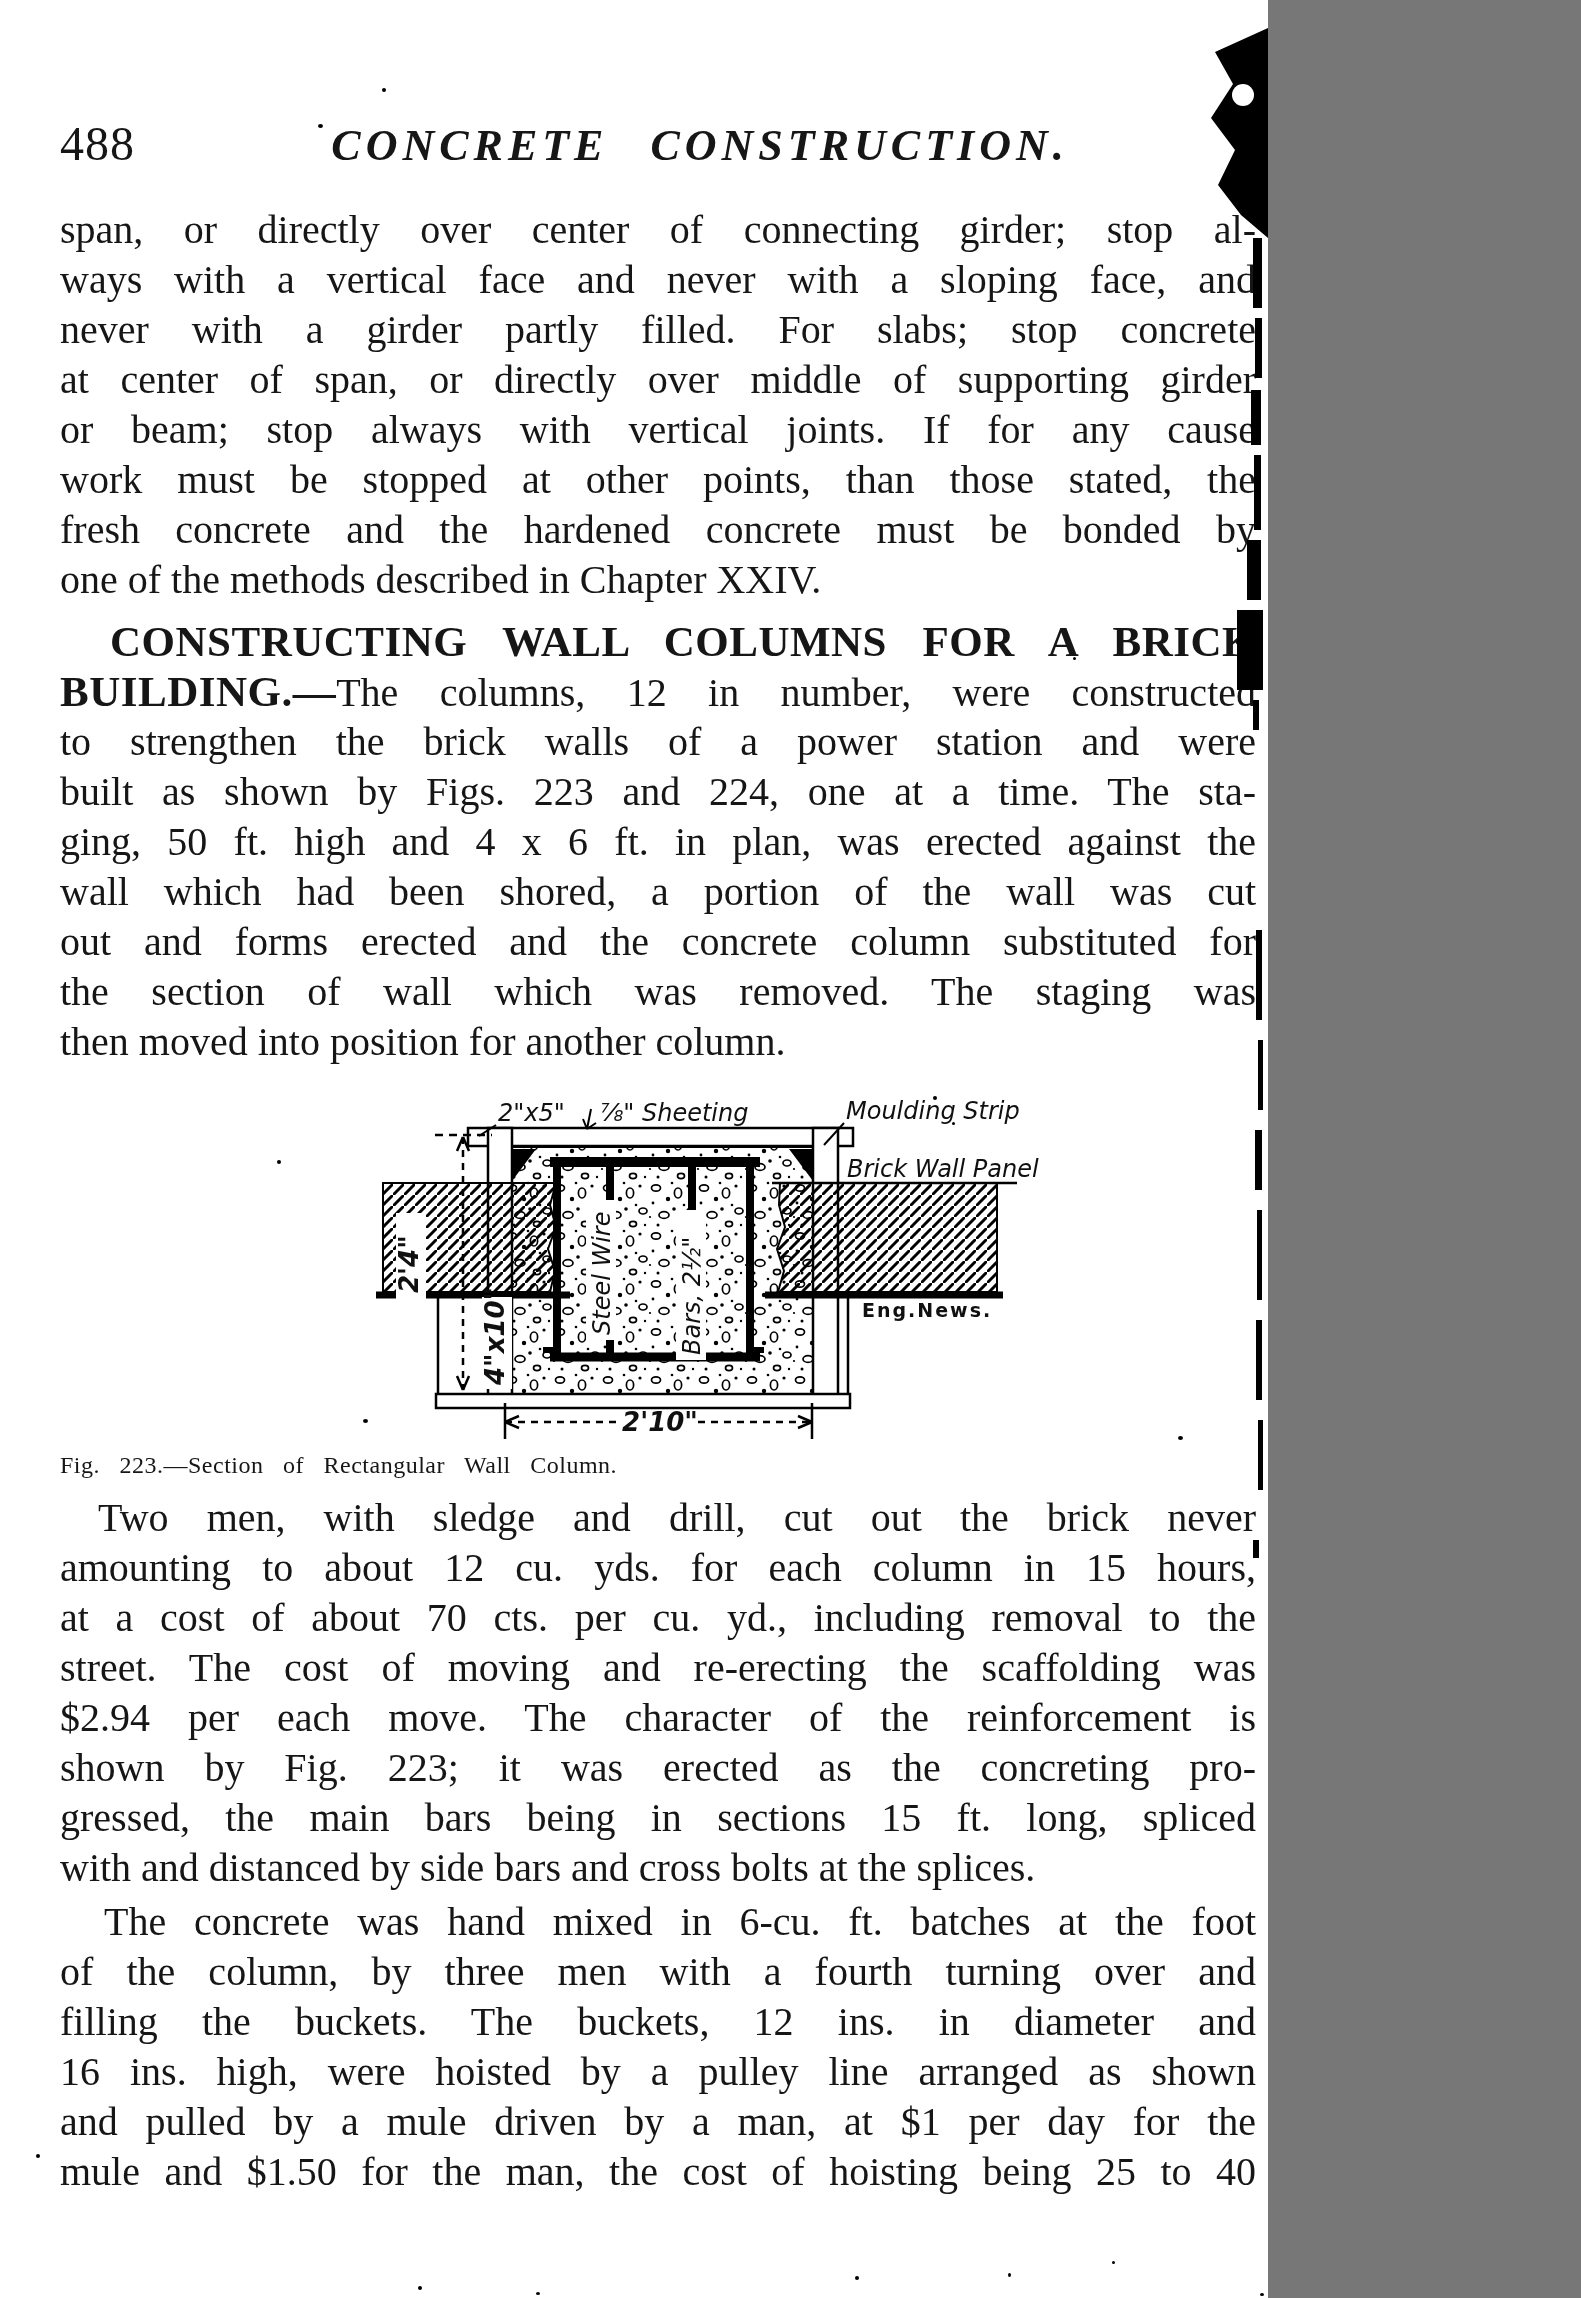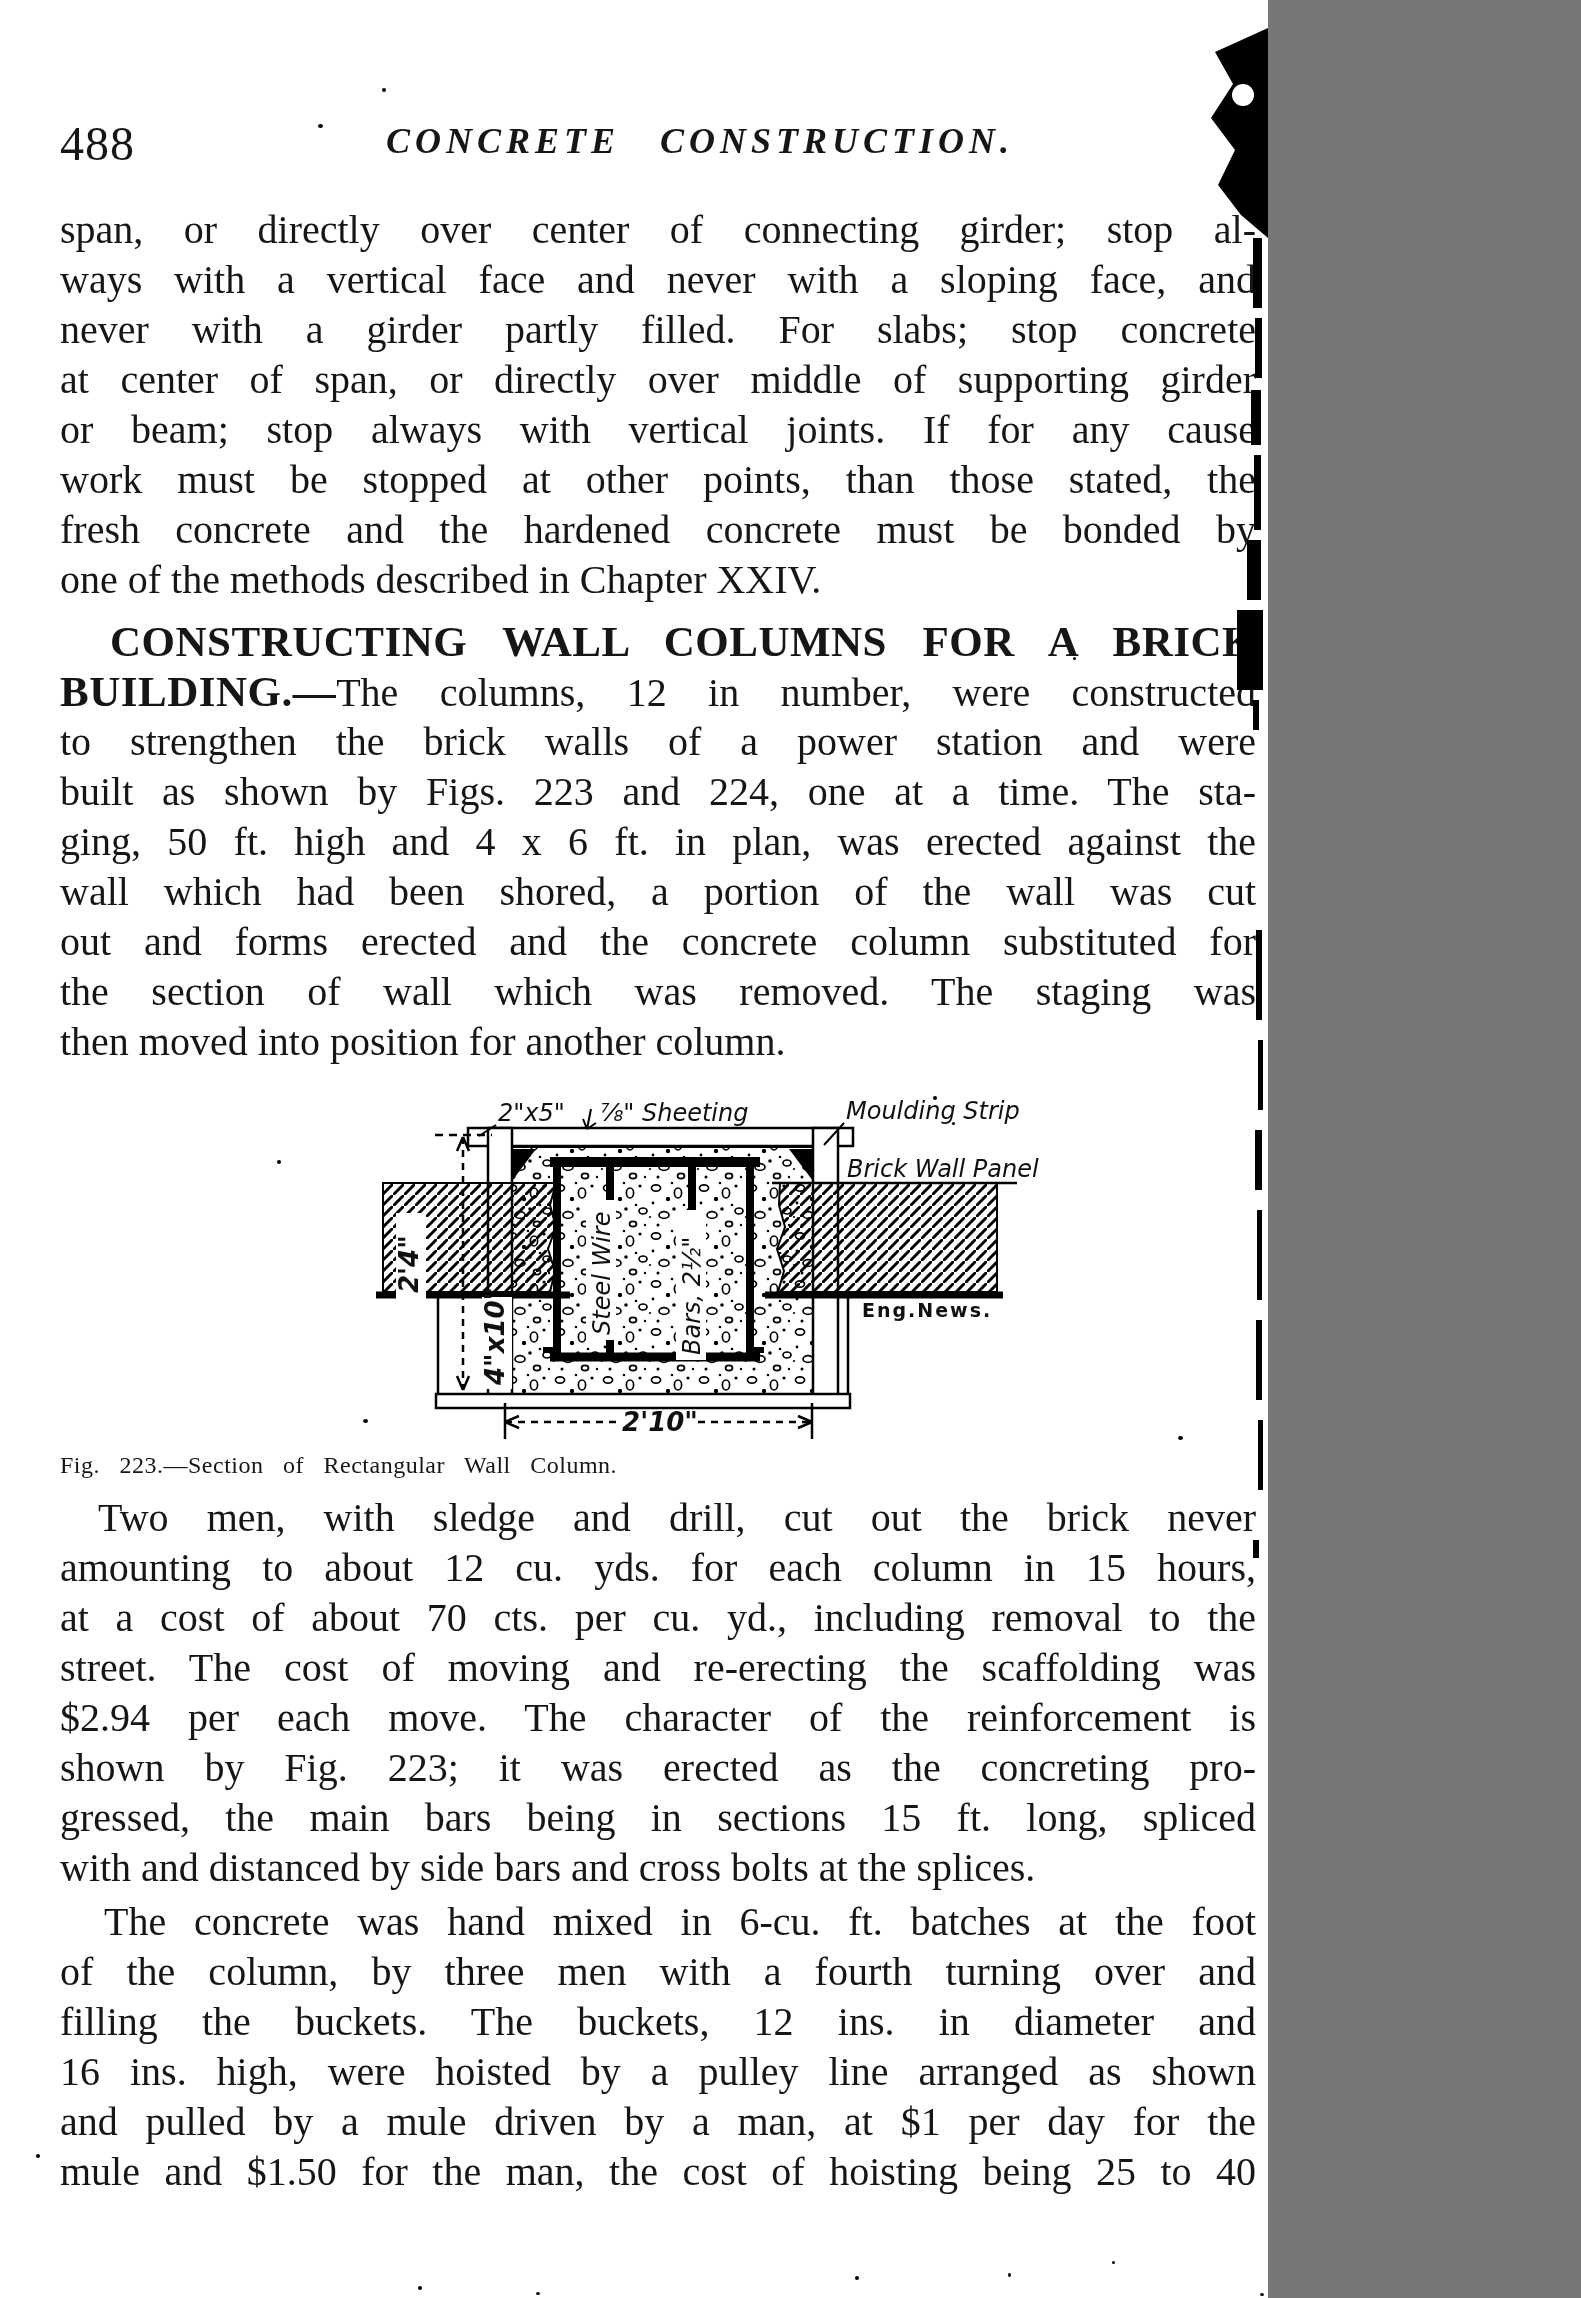--- a/index.html
+++ b/index.html
@@ -1,21 +1,21 @@
 <!DOCTYPE html>
 <html><head>
 <meta charset="utf-8">
 <style>
   html,body{margin:0;padding:0;background:#777;}
   .sheet{position:relative;width:1268px;height:2298px;background:#ffffff;overflow:hidden;
          font-family:"Liberation Serif",serif;color:#161616;}
   
   .pageno{position:absolute;left:60px;top:116px;font-size:48px;letter-spacing:1px;}
   .runhead{position:absolute;left:320px;top:120px;width:760px;text-align:center;
-           font-style:italic;font-weight:700;font-size:36px;letter-spacing:5px;word-spacing:26px;}
+           font-style:italic;font-weight:700;font-size:44px;letter-spacing:5px;word-spacing:26px;}
   
   .para{position:absolute;left:60px;width:1196px;}
   .p1{top:205px;}
   .p2{top:617px;}
   .p3{top:1493px;}
   .p4{top:1897px;}
   .tline{font-size:40px;line-height:50px;height:50px;text-align:justify;text-align-last:justify;}
   .tline.lastline{text-align-last:left;}
   .cont .tline.lastline{text-align-last:justify;}
   .p2 .tline:first-child{padding-left:50px;}

